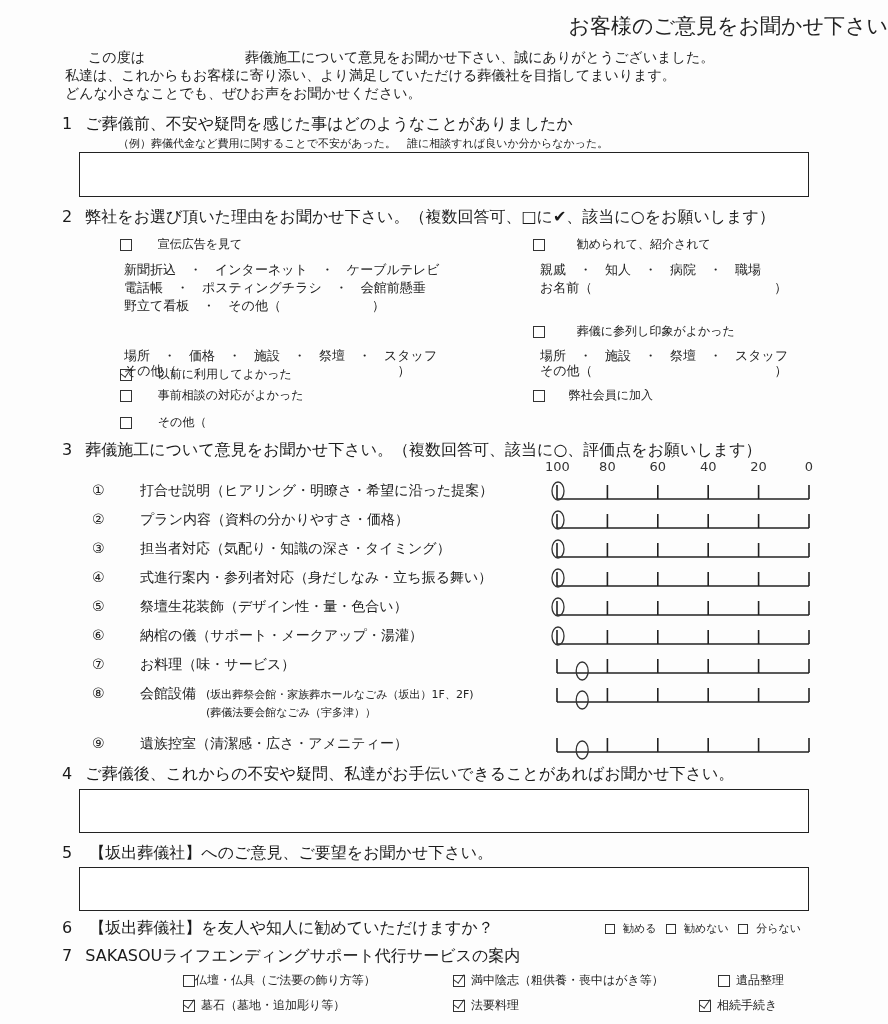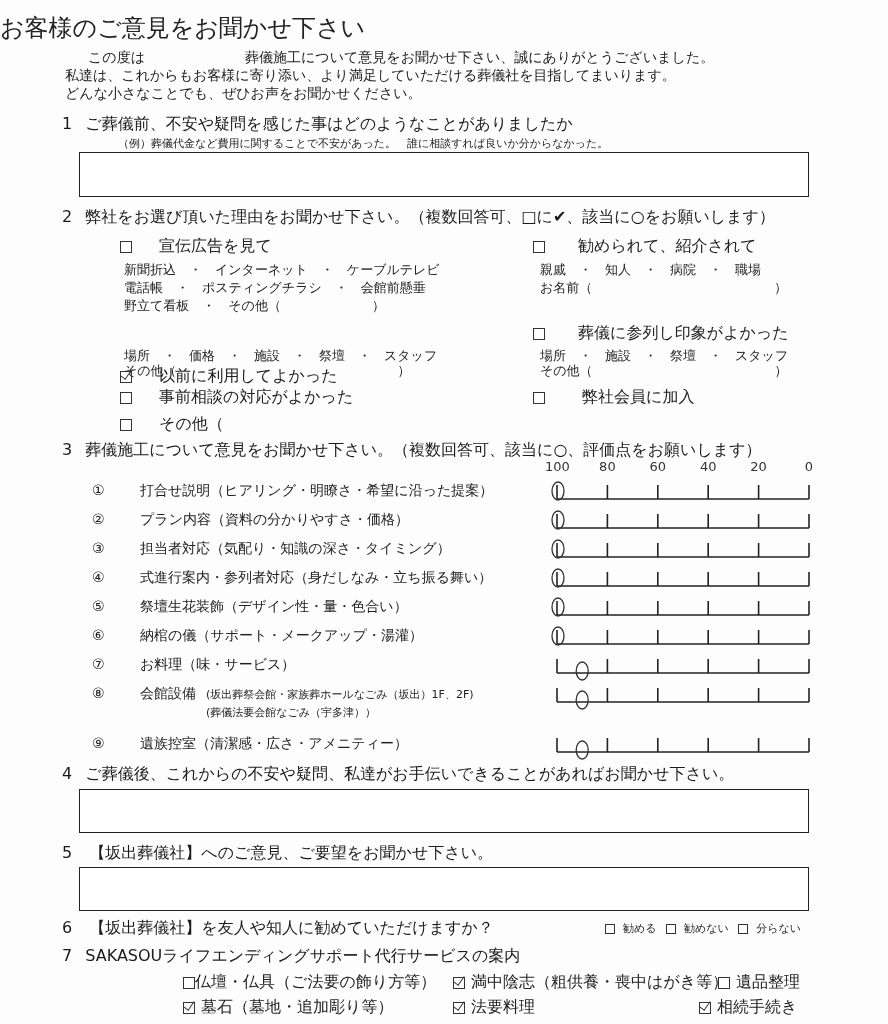--- a/index.html
+++ b/index.html
@@ -1,24 +1,24 @@
 <!DOCTYPE html>
 <html><head>
 <meta charset="utf-8">
 <style>
   html,body{margin:0;padding:0;background:#fdfdfd;}
   body{width:888px;height:1024px;position:relative;overflow:hidden;
        font-family:"DejaVu Sans","Liberation Sans",sans-serif;color:#222;}
   .abs{position:absolute;white-space:nowrap;}
-  .title{left:0;width:888px;top:12px;text-align:left;font-size:24px;color:#222;}
+  .title{left:0;width:888px;top:12px;text-align:right;font-size:21px;color:#222;}
   .intro{font-size:14px;left:65px;}
   .qh{font-size:16px;color:#1a1a1a;}
   .small{font-size:11px;}
   .box{position:absolute;border:1.5px solid #222;background:#fff;}
-  .opt{font-size:16px;padding-left:35px;}
+  .opt{font-size:12px;padding-left:35px;}
   .sub{font-size:13px;text-align:center;}
   .cb{display:inline-block;width:10px;height:10px;border:1.3px solid #333;position:relative;vertical-align:middle;background:#fff;}
   .cb.checked::after{content:"";position:absolute;left:2px;top:-4px;width:5px;height:10px;border-right:1.4px solid #333;border-bottom:1.4px solid #333;transform:rotate(35deg);}
   .scale-label{font-size:13px;color:#333;}
   .rating-row{font-size:14px;}
   svg.scale{position:absolute;overflow:visible;}
   .circle{fill:none;stroke:#333;stroke-width:1.3;}
 </style>
 </head>
 <body>
@@ -74,21 +74,21 @@
 
 <div class="abs opt" style="left:498px;top:323px;">
   <span class="cb"></span>
   <span style="margin-left:28px;">葬儀に参列し印象がよかった</span>
 </div>
 <div class="abs sub" style="left:540px;top:347px;"> 場所　・　施設　・　祭壇　・　スタッフ</div>
 <div class="abs sub" style="left:540px;top:362px;">その他（　　　　　　　　　　　　　　）</div>
 
 <div class="abs opt" style="left:498px;top:387px;">
   <span class="cb"></span>
-  <span style="margin-left:32px;">弊社会員に加入</span>
+  <span style="margin-left:20px;">弊社会員に加入</span>
 </div>
 
 <div class="abs qh" style="left:62px;top:440px;">
   <span>3</span>
   <span style="margin-left:8px;">葬儀施工について意見をお聞かせ下さい。（複数回答可、該当に○、評価点をお願いします）</span>
 </div>
 <div id="scale-header">
     <div class="abs scale-label" style="left: 545px; top: 459px; width: 24px; text-align: center;">100</div>
     <div class="abs scale-label" style="left: 595.4px; top: 459px; width: 24px; text-align: center;">80</div>
     <div class="abs scale-label" style="left: 645.8px; top: 459px; width: 24px; text-align: center;">60</div>

